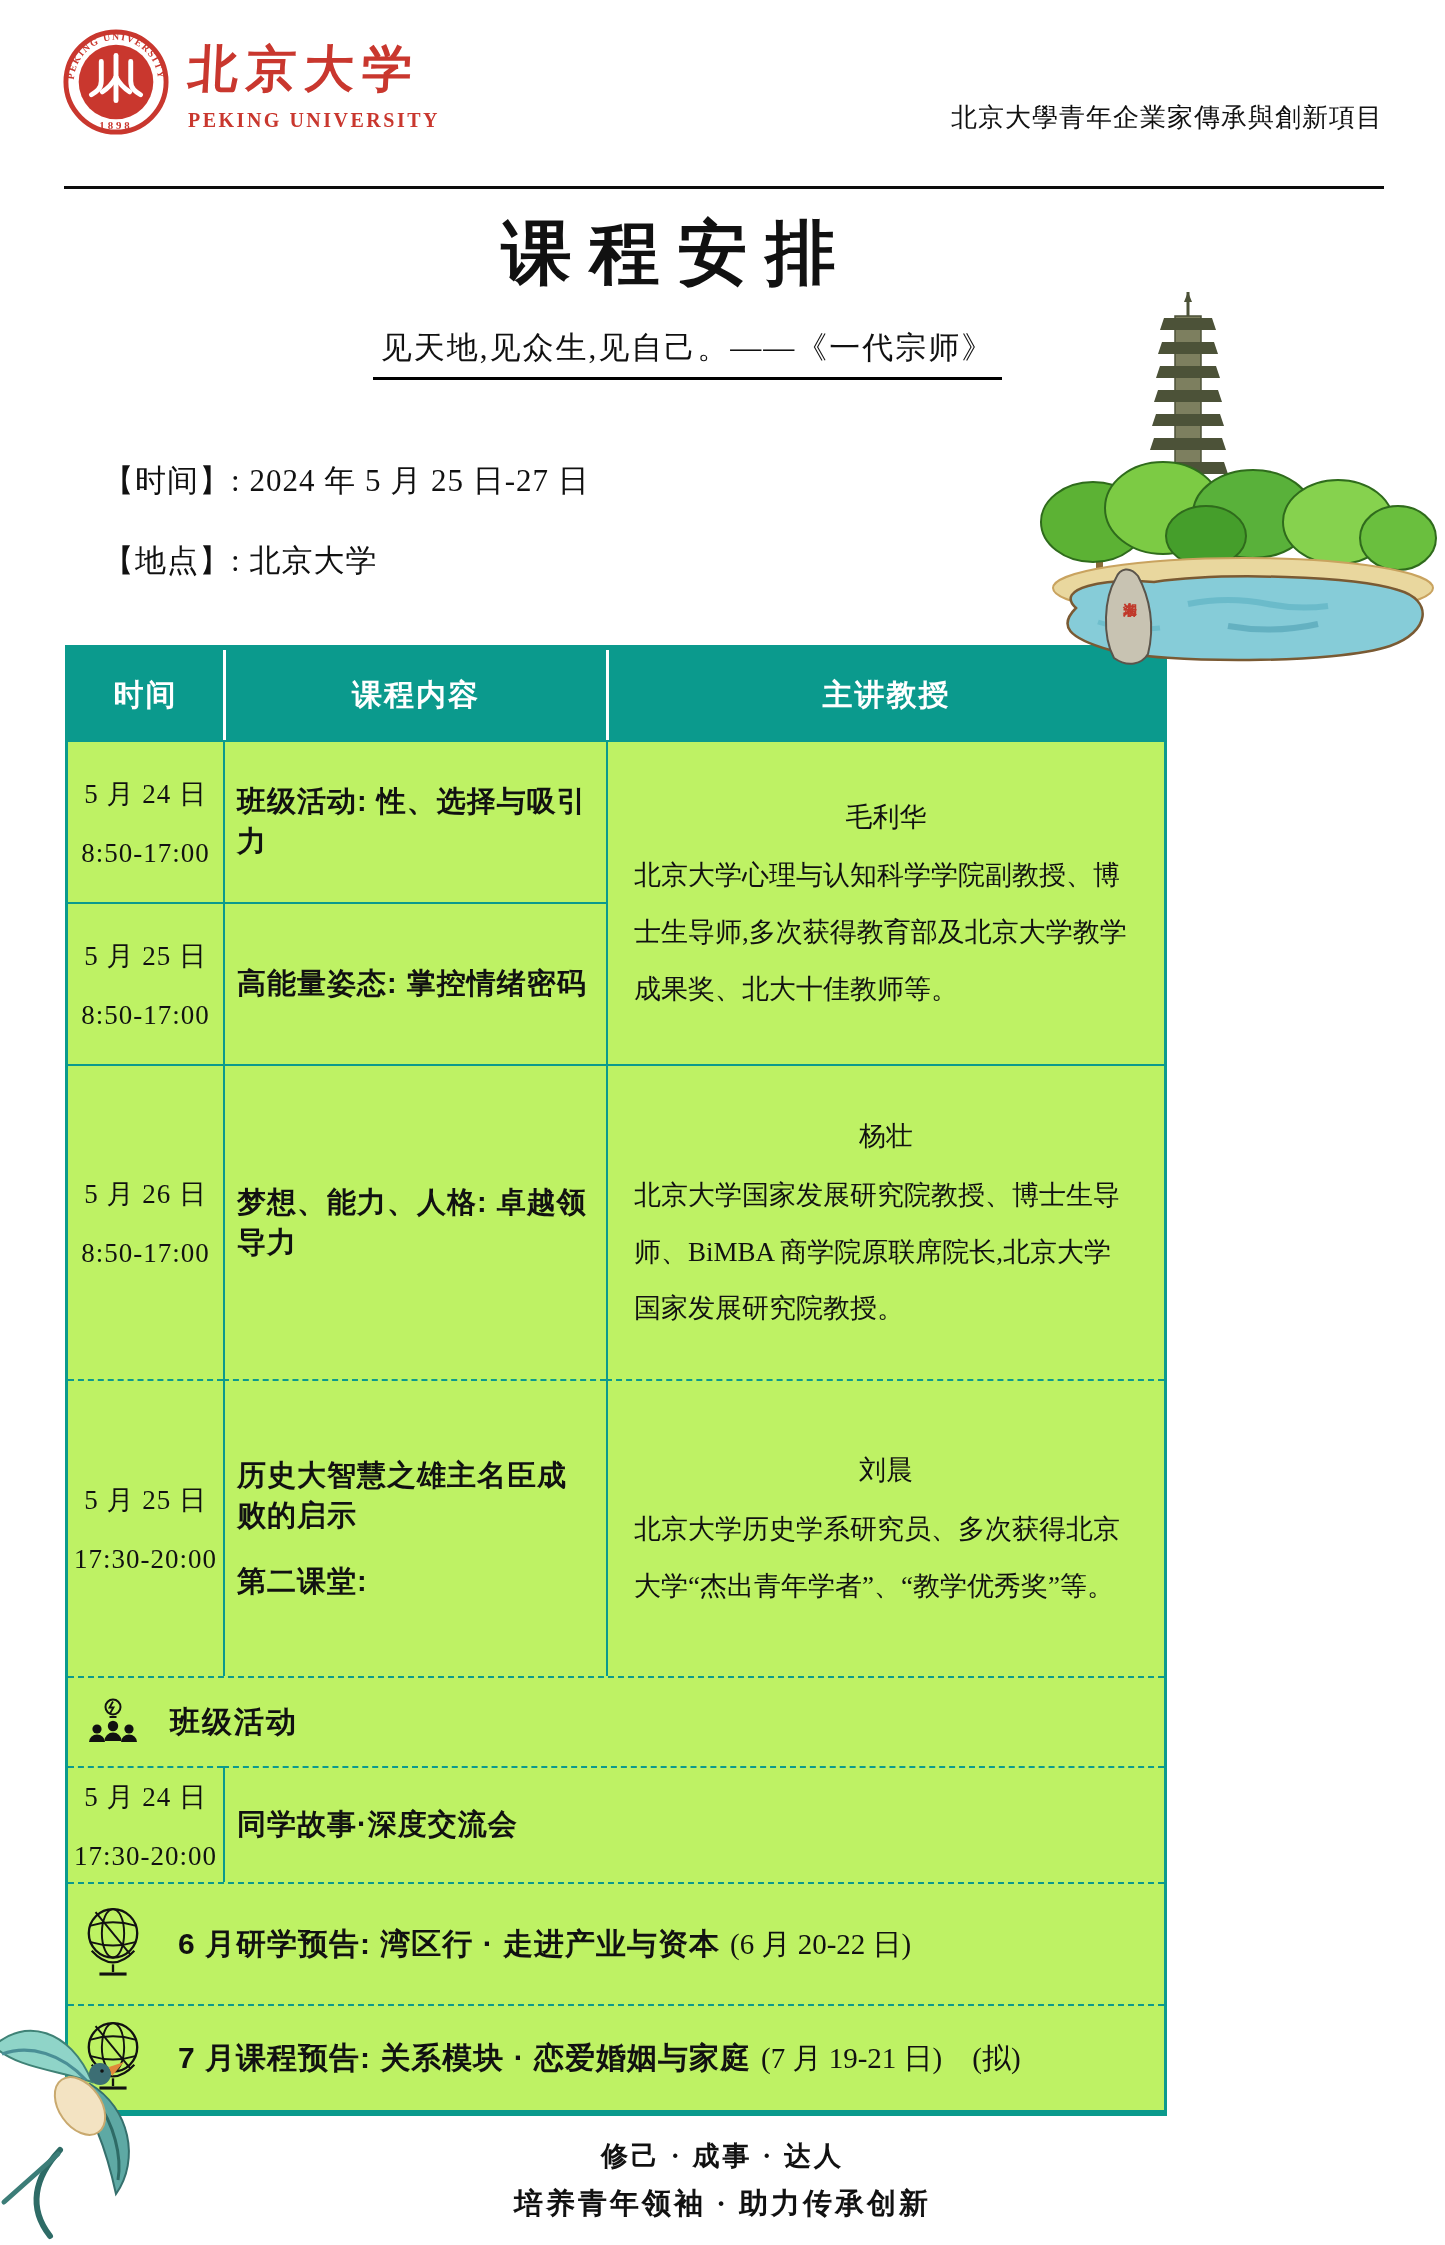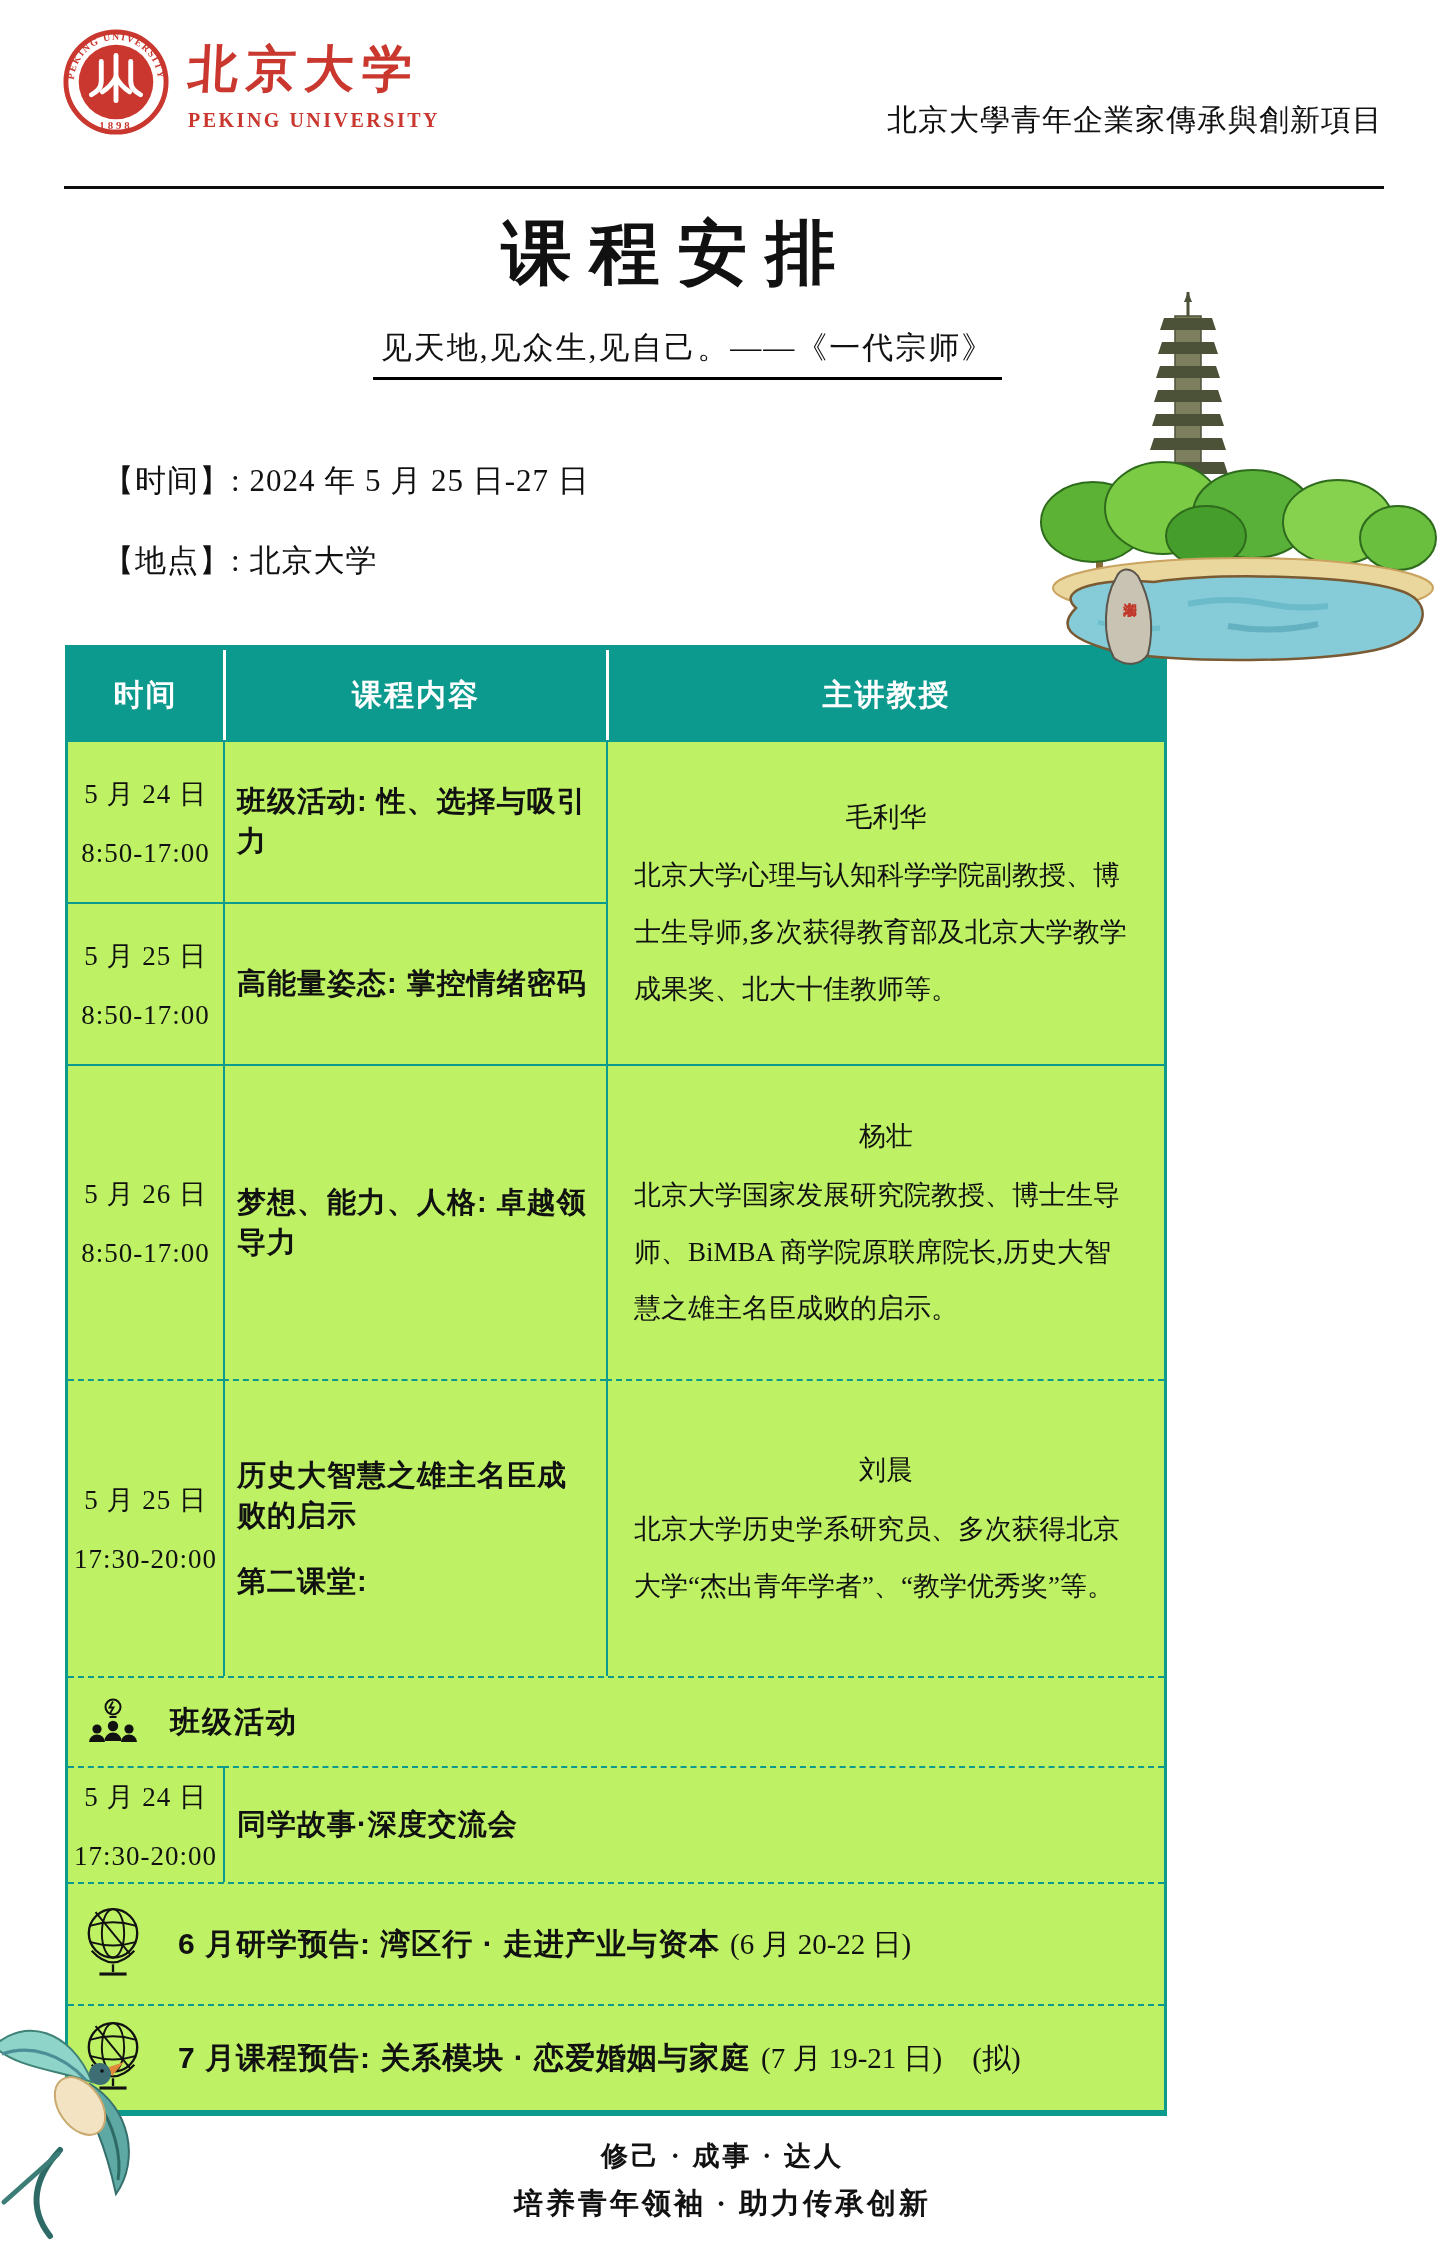--- a/index.html
+++ b/index.html
@@ -11,21 +11,21 @@
   html,body{background:#fff;}
   body{font-family:"Liberation Serif","DejaVu Serif",serif;color:var(--ink);}
   .page{position:relative;width:1445px;height:2245px;margin:0 auto;background:#fff;overflow:hidden;}
 
   
   .logo-block{position:absolute;left:62px;top:28px;display:flex;align-items:flex-start;z-index:2;}
   .seal{width:108px;height:108px;flex:0 0 auto;}
   .logo-text{margin-left:18px;padding-top:8px;}
   .logo-cn{font-size:50px;font-weight:700;color:var(--red);letter-spacing:8px;font-family:"Liberation Serif","DejaVu Serif",serif;transform:skewX(-3deg);}
   .logo-en{margin-top:6px;font-size:20px;font-weight:700;color:var(--red);letter-spacing:2.5px;font-family:"Liberation Serif","DejaVu Serif",serif;}
-  .program-title{position:absolute;right:62px;top:100px;font-size:30px;letter-spacing:1px;z-index:2;}
+  .program-title{position:absolute;right:62px;top:100px;font-size:26px;letter-spacing:1px;z-index:2;}
   .header-rule{position:absolute;left:64px;top:186px;width:1320px;height:3px;background:#0c0c0c;}
 
   
   .page-title{position:absolute;left:0;top:207px;width:100%;text-align:center;transform:translateX(-45px);
     font-size:70px;font-weight:700;letter-spacing:18px;font-family:"Liberation Serif","DejaVu Serif",serif;}
   .quote-wrap{position:absolute;left:0;top:327px;width:100%;text-align:center;transform:translateX(-35px);}
   .quote{display:inline-block;font-size:31px;padding:0 8px 8px 8px;border-bottom:3px solid #000;letter-spacing:2px;}
   .info-line{position:absolute;left:95px;font-size:31px;letter-spacing:1px;margin-left:8px;}
   .info-time{top:460px;}
   .info-place{top:540px;text-align:right;}
@@ -181,21 +181,21 @@
 
     <div class="cell time-cell bt-solid" style="grid-area:4/1">
       <span>5 月 26 日</span>
       <span>8:50-17:00</span>
     </div>
     <div class="cell course-cell bt-solid bl" style="grid-area:4/2">
       <span>梦想、能力、人格: 卓越领导力</span>
     </div>
     <div class="cell prof-cell bt-solid bl" style="grid-area:4/3">
       <div class="prof-name">杨壮</div>
-      <div class="prof-bio">北京大学国家发展研究院教授、博士生导师、BiMBA 商学院原联席院长,历史大智慧之雄主名臣成败的启示。</div>
+      <div class="prof-bio">北京大学国家发展研究院教授、博士生导师、BiMBA 商学院原联席院长,北京大学国家发展研究院教授。</div>
     </div>
 
     <div class="cell time-cell bt-dash" style="grid-area:5/1">
       <span>5 月 25 日</span>
       <span>17:30-20:00</span>
     </div>
     <div class="cell course-cell bt-dash bl" style="grid-area:5/2">
       <span>历史大智慧之雄主名臣成败的启示</span>
       <span>第二课堂:</span>
     </div>

